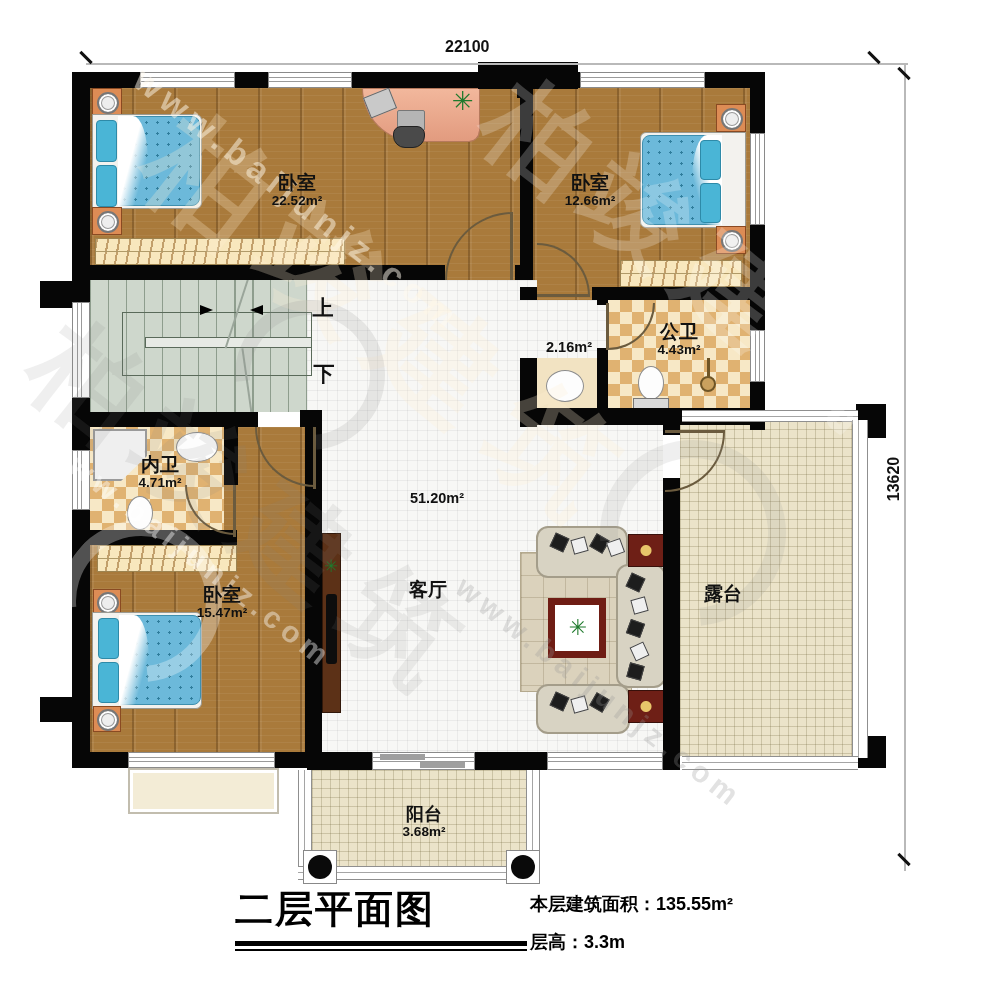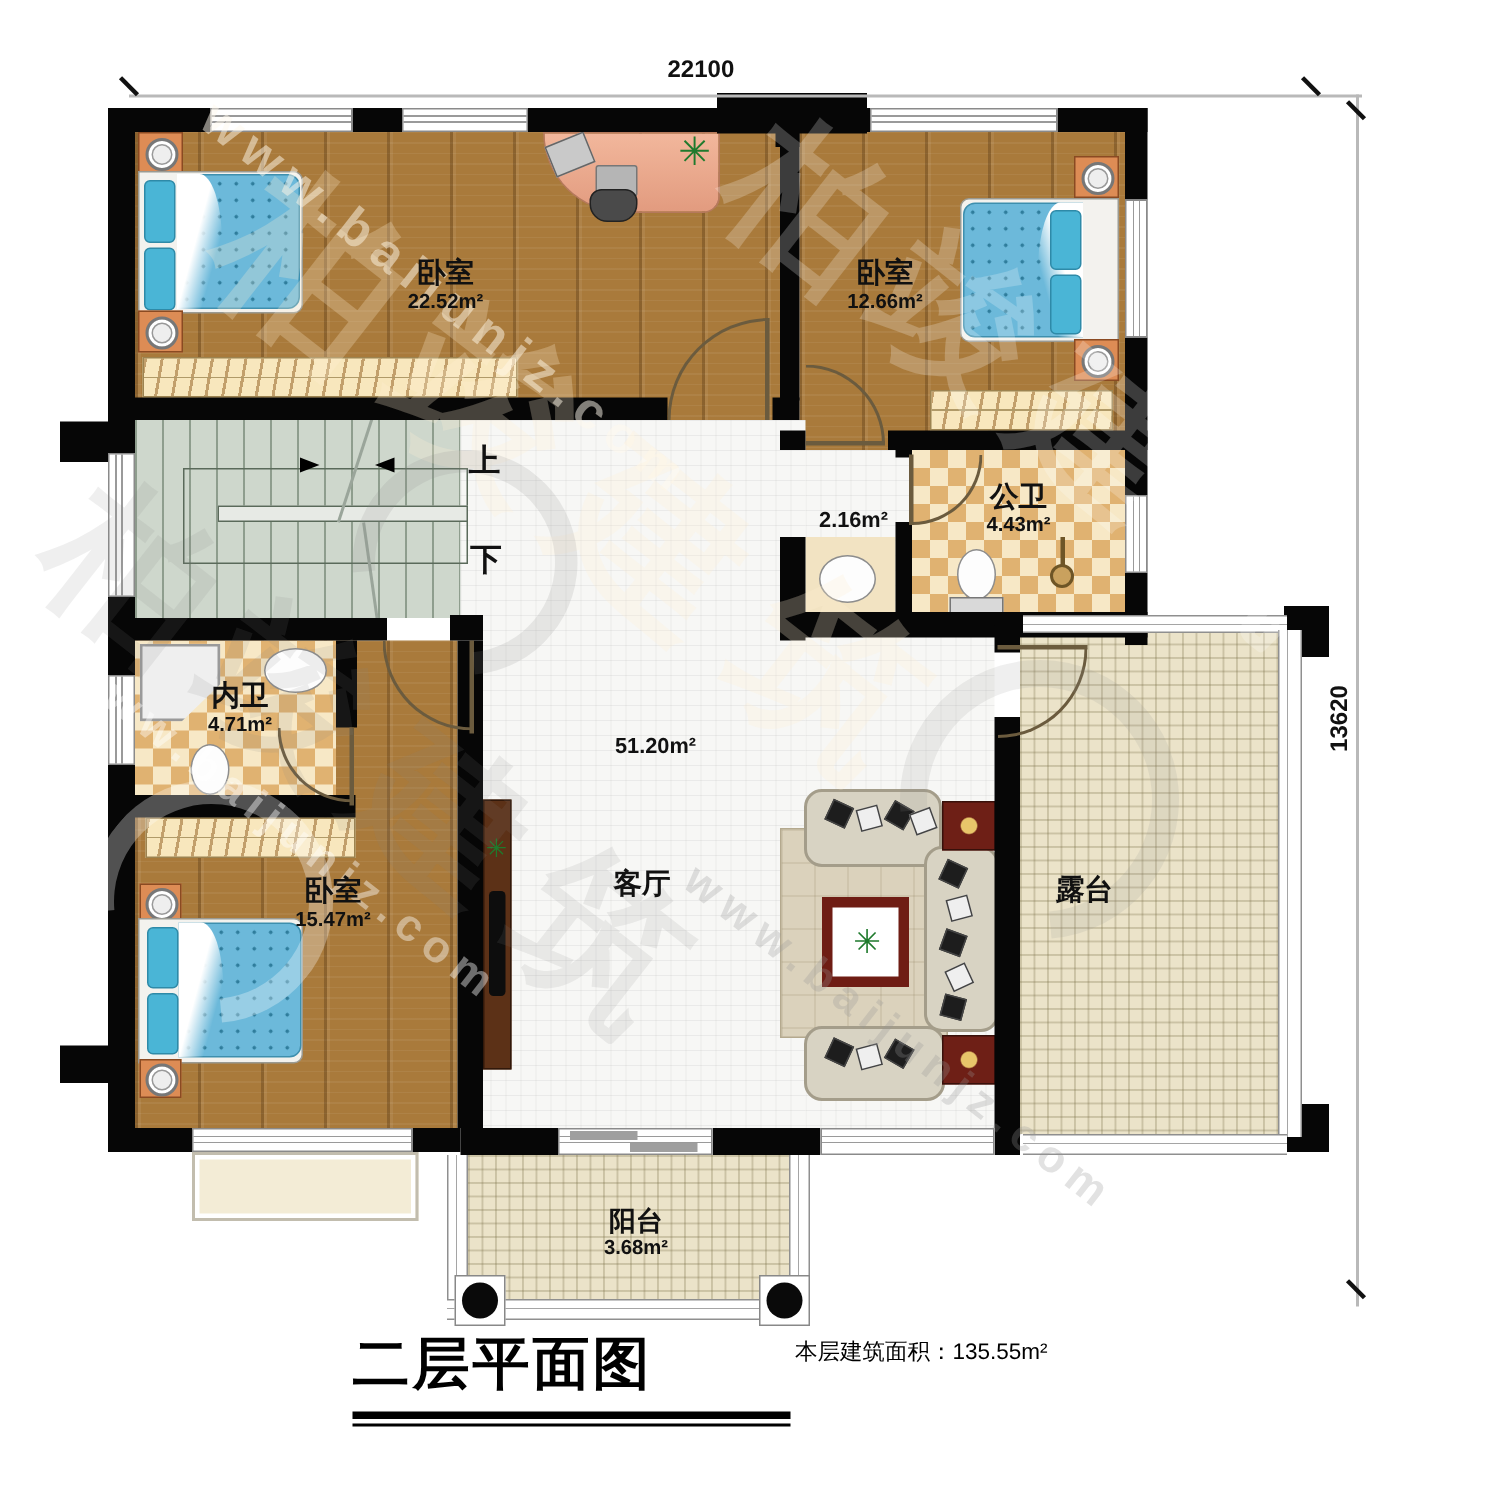--- a/index.html
+++ b/index.html
@@ -50,21 +50,21 @@
   .rarea{display:block;font-size:13.5px;font-weight:bold;}
   .fix{background:#fdfdfd;border:1.5px solid #8d8d8d;box-sizing:border-box;}
   .ell{border-radius:50%;}
   .wm{position:absolute;pointer-events:none;transform:rotate(38deg);transform-origin:left top;white-space:nowrap;font-weight:bold;}
   .swirl{position:absolute;pointer-events:none;border-radius:50%;border-style:solid;border-bottom-color:transparent !important;transform:rotate(40deg);}
   .dimline{background:#b9b9b9;}
   .tick{position:absolute;width:16px;height:3px;background:#111;transform:rotate(45deg);}
   .dimtxt{position:absolute;font-size:16px;font-weight:bold;color:#111;}
   .tb-title{font-size:38px;font-weight:bold;color:#000;letter-spacing:2px;}
   .tb-scale{font-size:38px;font-weight:bold;color:#000;margin-left:28px;}
-  .tb-row{font-size:15px;font-weight:normal;color:#000;}
+  .tb-row{font-size:18px;font-weight:bold;color:#000;}
   .arrowR{width:0;height:0;border-top:5px solid transparent;border-bottom:5px solid transparent;border-left:13px solid #000;}
   .arrowL{width:0;height:0;border-top:5px solid transparent;border-bottom:5px solid transparent;border-right:13px solid #000;}
   .plant{color:#1f7a2d;font-weight:bold;text-align:center;}
 </style>
 </head>
 <body>
 
 <div id="plan">
 
   <div class="abs wood" style="left:90px;top:88px;width:430px;height:192px"></div>
@@ -291,15 +291,18 @@
     <div style="display:flex;align-items:center">
       <span class="tb-title">二层平面图</span>
     </div>
     <div style="width:292px;height:5px;background:#000;margin-top:6px"></div>
     <div style="width:292px;height:2px;background:#000;margin-top:3px"></div>
   </div>
   <div class="abs" style="left:530px;top:892px">
     <div class="tb-row">
       <span>本层建筑面积：</span><span>135.55m²</span>
     </div>
+    <div class="tb-row" style="margin-top:14px">
+      <span>层高：</span><span>3.3m</span>
+    </div>
   </div>
 
 </div>
 
 </body></html>

